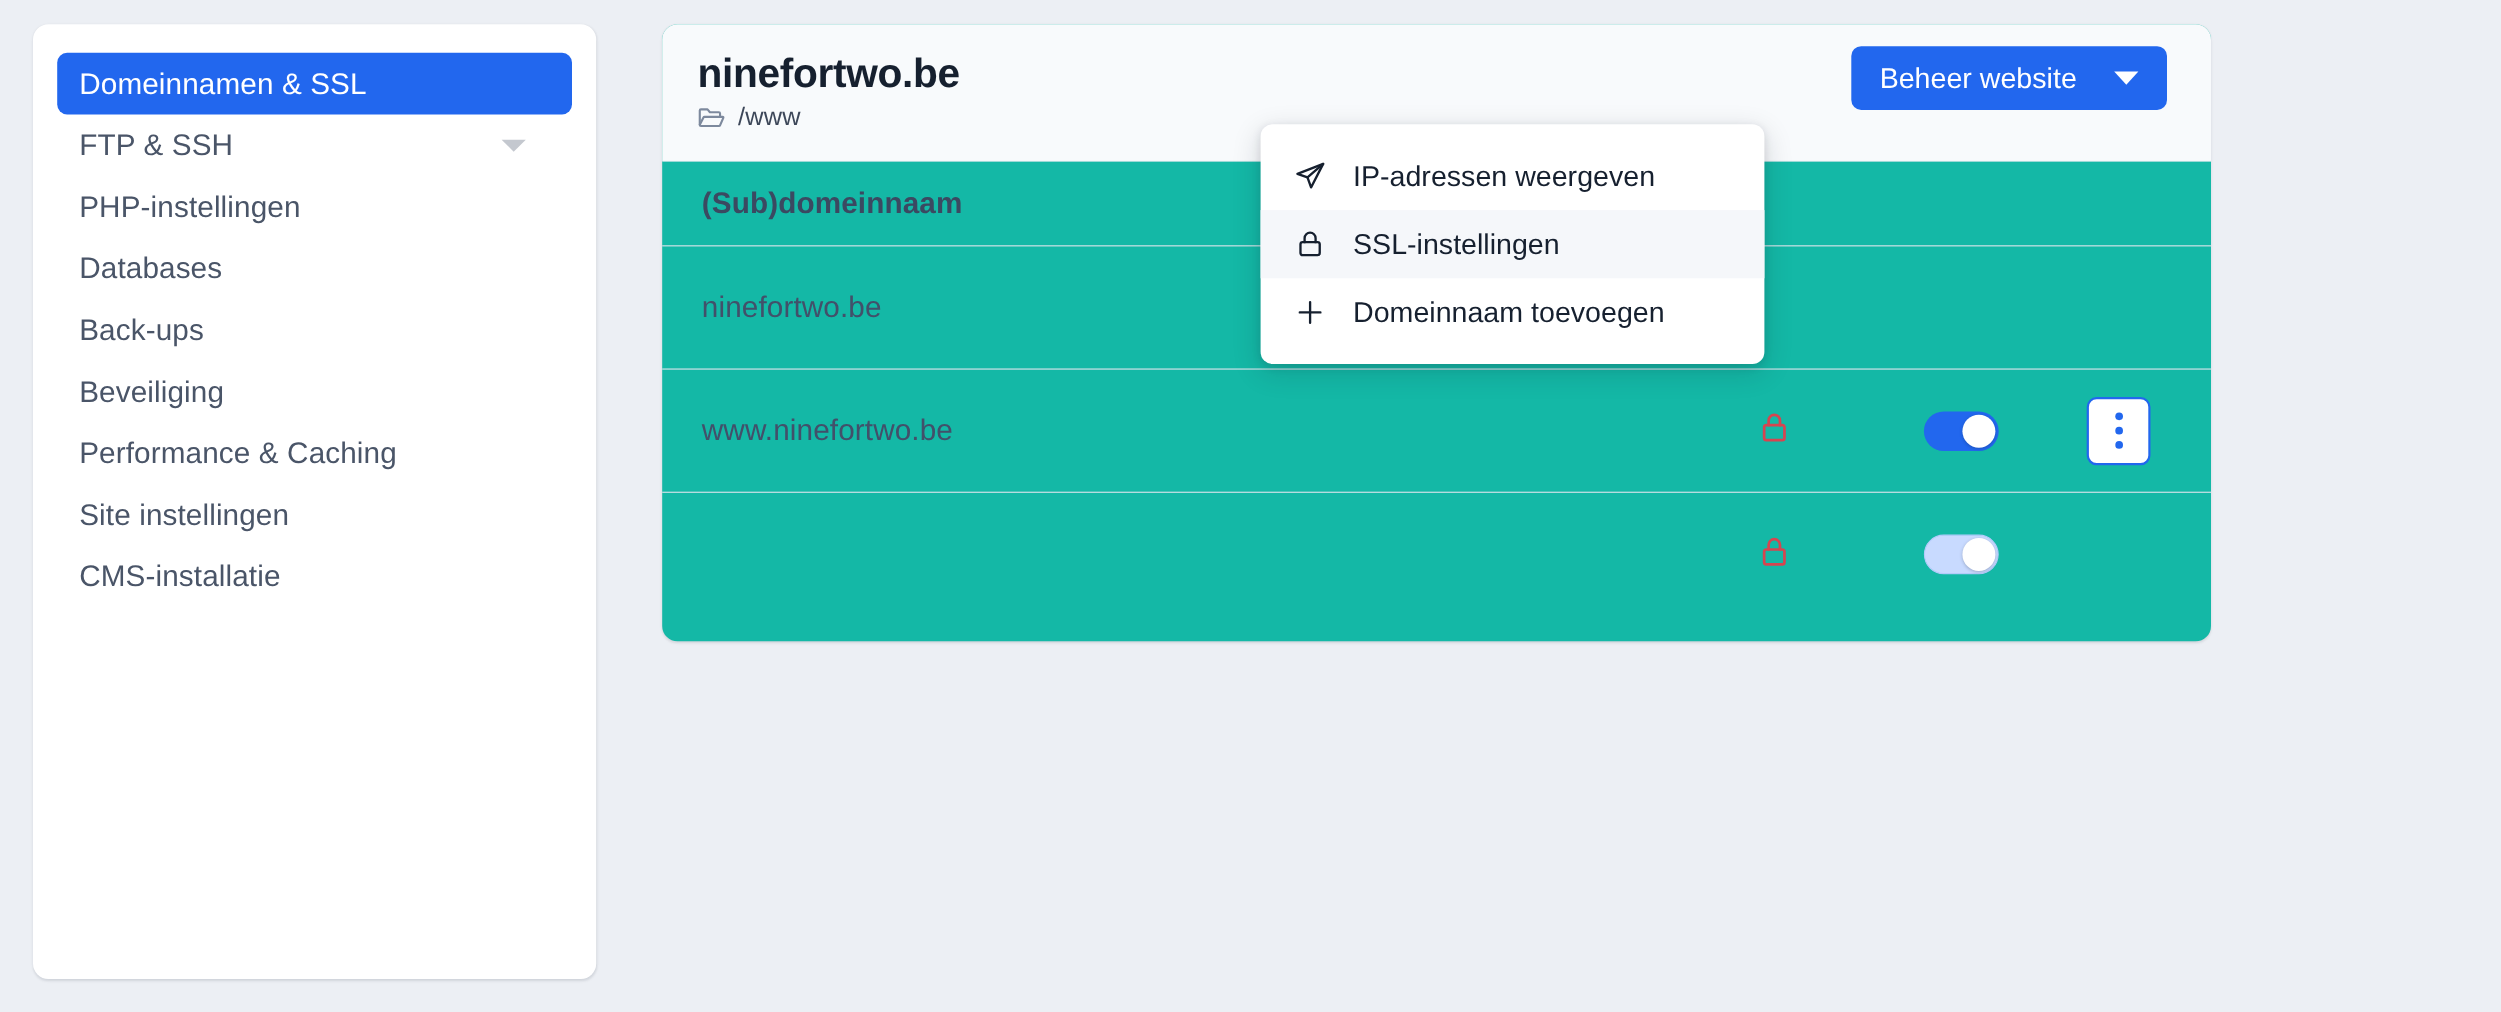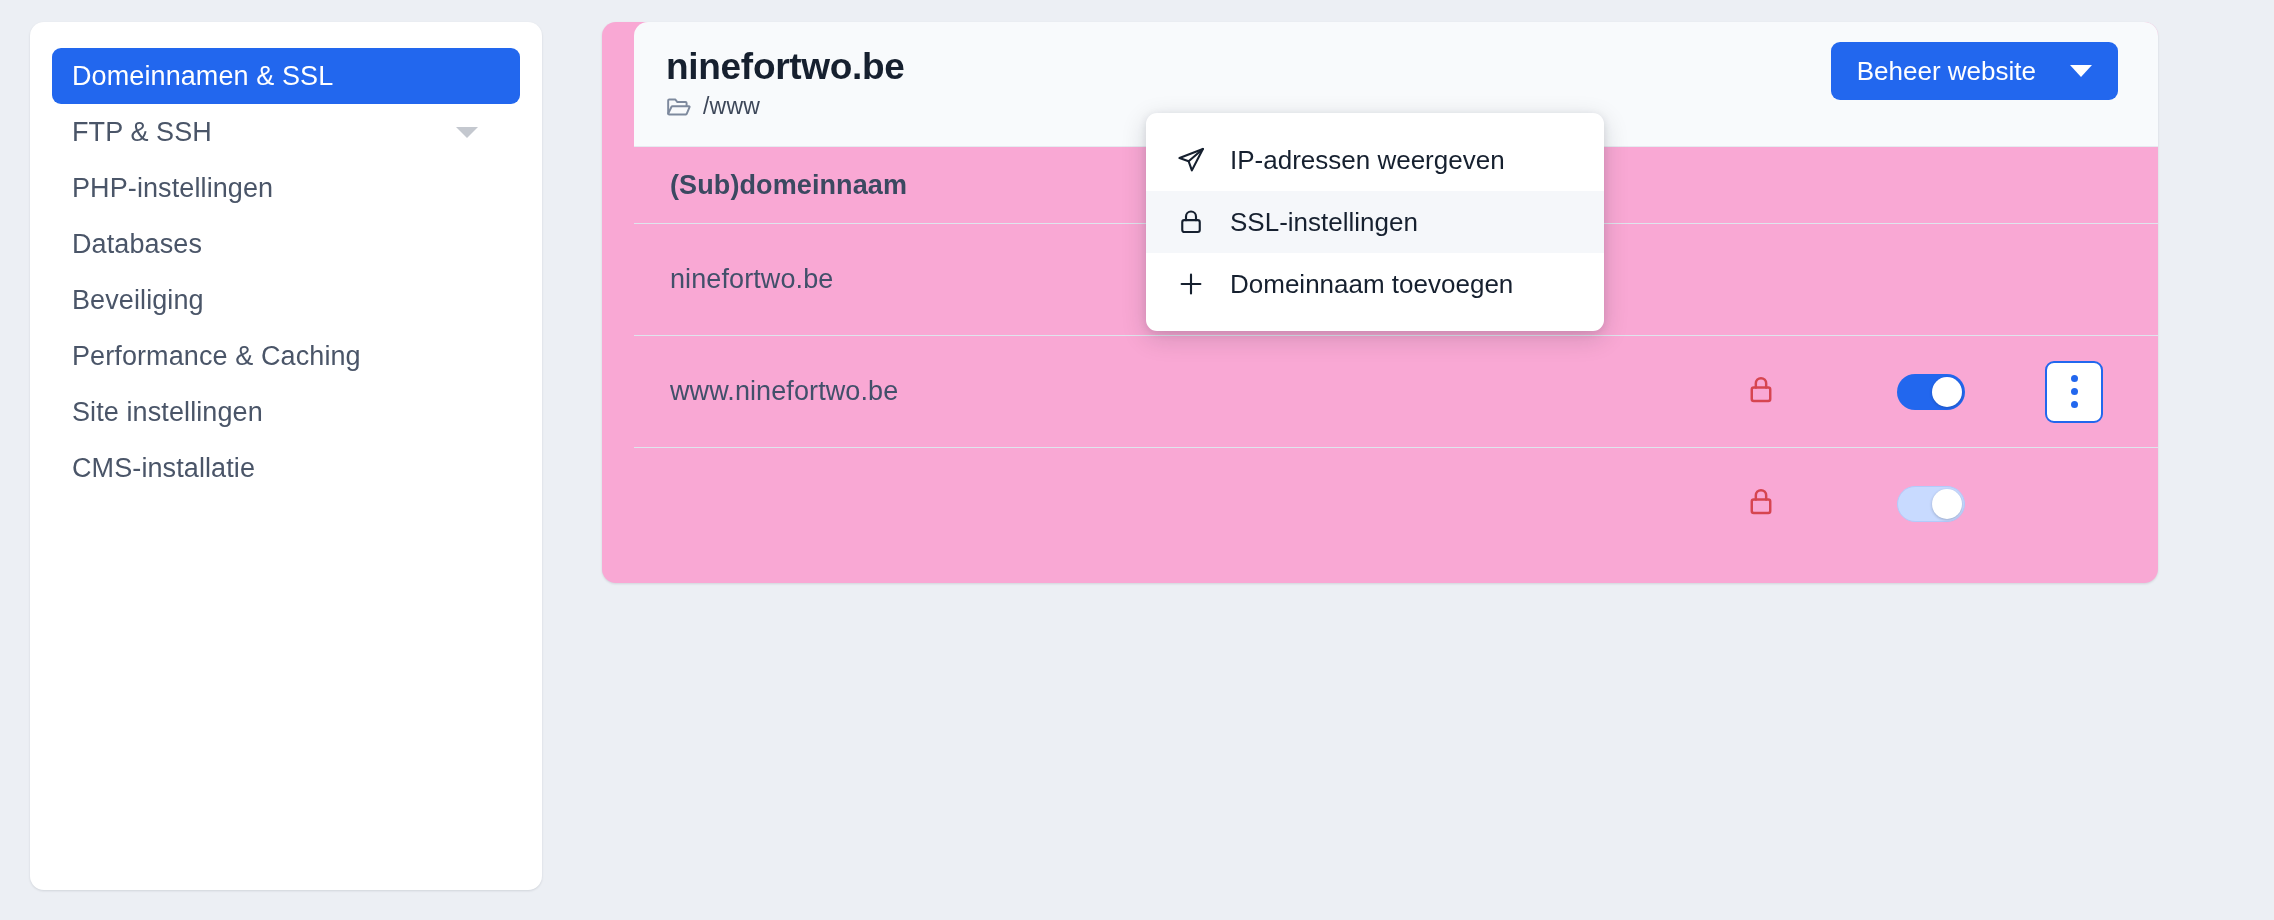--- a/index.html
+++ b/index.html
@@ -53,27 +53,26 @@
     border-left: 11px solid transparent;
     border-right: 11px solid transparent;
     border-top: 11px solid #c4c8cf;
   }
 
   
   .main {
     position: absolute;
     left: 602px;
     top: 22px;
-    width: 1556px;
+    width: 1408px;
     height: 561px;
-    background: #f9a8d4;
+    background: #14b8a6;
     border-radius: 14px;
     box-shadow: 0 1px 3px rgba(16,24,40,.07), 0 1px 2px rgba(16,24,40,.05);
     overflow: visible;
-    padding-left: 32px;
   }
   .card-header {
     position: relative;
     height: 125px;
     background: #f8fafc;
     border-radius: 14px 14px 0 0;
     border-bottom: 1px solid #e6eaf0;
     padding: 22px 32px;
   }
   .site-title {
@@ -225,20 +224,23 @@
       </div>
       <div class="nav-item">
         <span>FTP &amp; SSH</span>
         <span class="chevron"></span>
       </div>
       <div class="nav-item">
         <span>PHP-instellingen</span>
       </div>
       <div class="nav-item">
         <span>Databases</span>
+      </div>
+      <div class="nav-item">
+        <span>Back-ups</span>
       </div>
       <div class="nav-item">
         <span>Beveiliging</span>
       </div>
       <div class="nav-item">
         <span>Performance &amp; Caching</span>
       </div>
       <div class="nav-item">
         <span>Site instellingen</span>
       </div>

